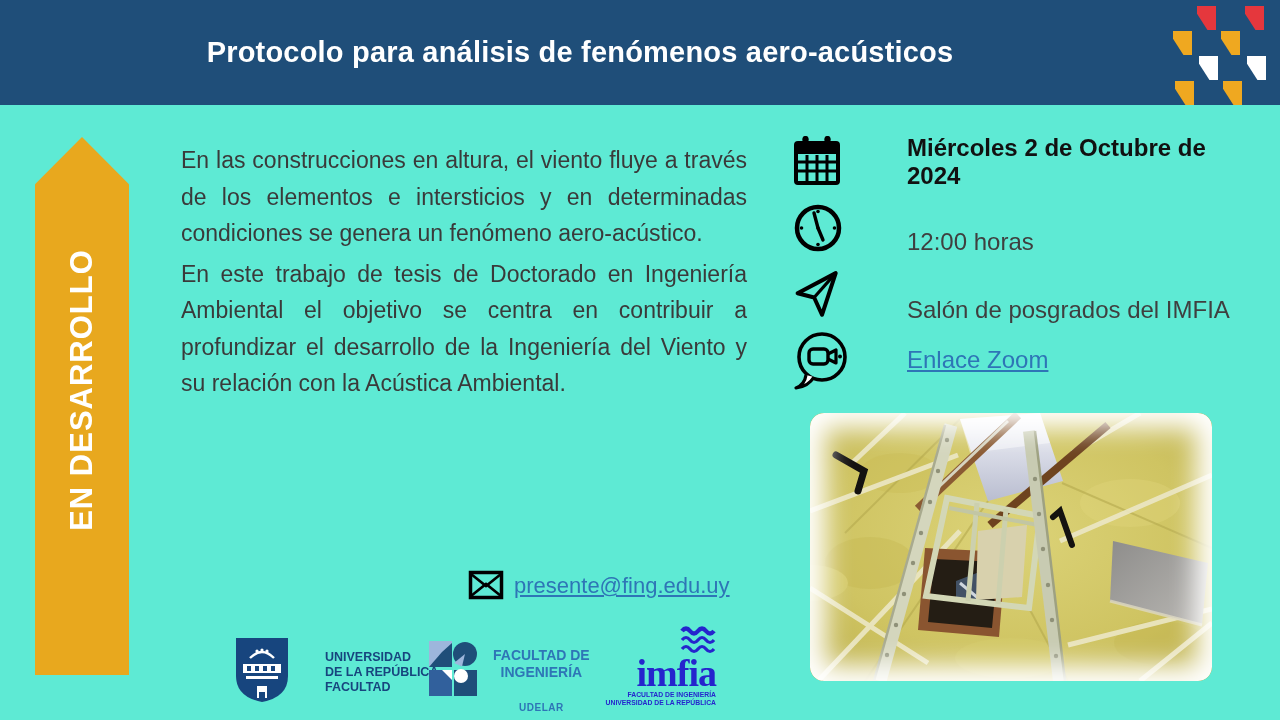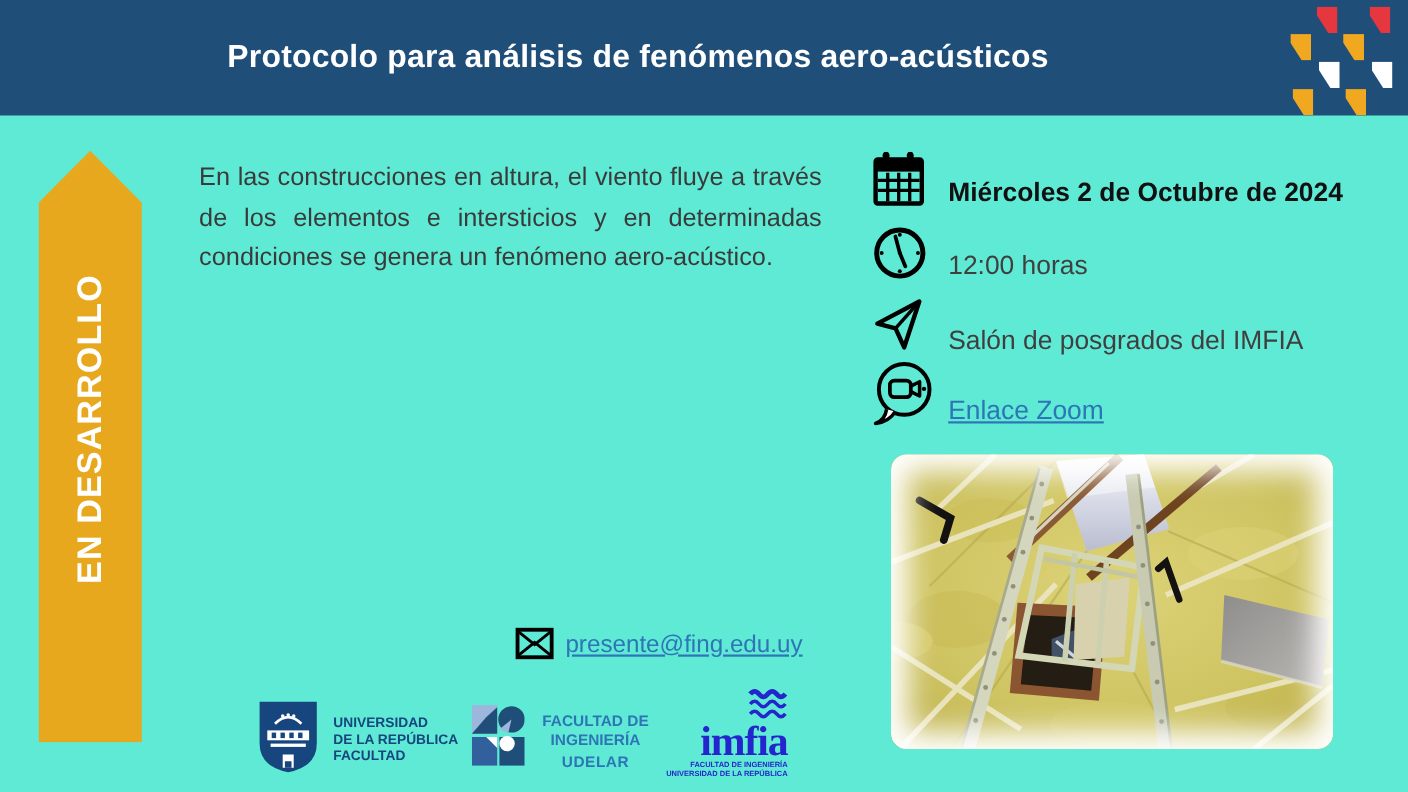--- a/index.html
+++ b/index.html
@@ -27,38 +27,38 @@
 
   .presenter-row{position:absolute;left:188px;top:568px;width:560px;height:40px;}
   .presenter-text{position:absolute;left:0;top:4px;font-style:italic;font-size:23px;color:#262626;}
   .presenter-text .u{text-decoration:underline;}
   .mail-icon{position:absolute;left:280px;top:2px;}
   .email-link{position:absolute;left:326px;top:5px;font-size:22px;color:#2E75B6;
               text-decoration:underline;cursor:pointer;}
 
   
   .event{position:absolute;left:792px;top:134px;width:460px;}
-  .ev-row{position:absolute;left:0;height:56px;display:flex;align-items:flex-end;}
+  .ev-row{position:absolute;left:0;height:56px;display:flex;align-items:center;gap:45px;}
   .ev-icon{width:70px;flex:0 0 70px;display:flex;align-items:center;}
   .ev-date{font-size:24px;font-weight:bold;color:#111111;}
   .ev-plain{font-size:24px;color:#3F3F3F;margin-top:27px;}
   .ev-link{font-size:24px;color:#2E75B6;text-decoration:underline;cursor:pointer;}
 
   
   .photo{position:absolute;left:810px;top:413px;width:402px;height:268px;border-radius:14px;
          overflow:hidden;}
   .photo::after{content:'';position:absolute;inset:0;border-radius:14px;
          box-shadow:inset 0 0 26px 16px #ffffff;pointer-events:none;}
 
   
-  .logo-udelar{position:absolute;left:233px;top:636px;display:flex;align-items:center;}
+  .logo-udelar{position:absolute;left:233px;top:636px;display:flex;align-items:center;gap:22px;}
   .udelar-text{margin-left:12px;color:#17457E;font-weight:bold;font-size:12.5px;line-height:15px;}
   .logo-fing{position:absolute;left:429px;top:641px;display:flex;align-items:flex-start;text-align:center;}
   .fing-text{margin-left:16px;color:#2E75B6;font-weight:bold;font-size:14px;line-height:17px;padding-top:6px;}
-  .fing-text .small{font-size:14px;letter-spacing:.5px;margin-top:3px;}
+  .fing-text .small{font-size:10px;letter-spacing:.5px;margin-top:18px;}
   .logo-imfia{position:absolute;left:601px;top:626px;width:115px;text-align:right;color:#2525CD;}
   .imfia-wave{margin-left:24px;}
   .imfia-name{font-family:"Liberation Serif","DejaVu Serif",serif;font-weight:bold;
               font-size:38px;line-height:30px;letter-spacing:-1px;margin-top:-2px;}
   .imfia-cap{font-size:6.8px;font-weight:bold;line-height:8px;margin-top:3px;}
 </style>
 </head>
 <body>
 
 <div id="slide">
@@ -77,20 +77,21 @@
       <div class="chip" style="left:1223px;top:81px;background:#EFA820"></div>
     </div>
   </div>
 
   <div class="arrow">
     <span class="arrow-label">EN DESARROLLO</span>
   </div>
 
   <div class="paras">
     <p>En las construcciones en altura, el viento fluye a través de los elementos e intersticios y en determinadas condiciones se genera un fenómeno aero-acústico.</p>
+    <p>En este trabajo de tesis de Doctorado en Ingeniería Ambiental el objetivo se centra en contribuir a profundizar el desarrollo de la Ingeniería del Viento y su relación con la Acústica Ambiental.</p>
   </div>
 
   <div class="presenter-row">
     <span class="mail-icon">
       <svg width="36" height="30" viewBox="0 0 36 30">
         <rect x="2.5" y="2.5" width="31" height="25" fill="none" stroke="#000" stroke-width="3.5"></rect>
         <path d="M3,4 L18,16 L33,4" fill="none" stroke="#000" stroke-width="2.6"></path>
         <path d="M3,26 L18,14 L33,26" fill="none" stroke="#000" stroke-width="2.6"></path>
       </svg>
     </span>

